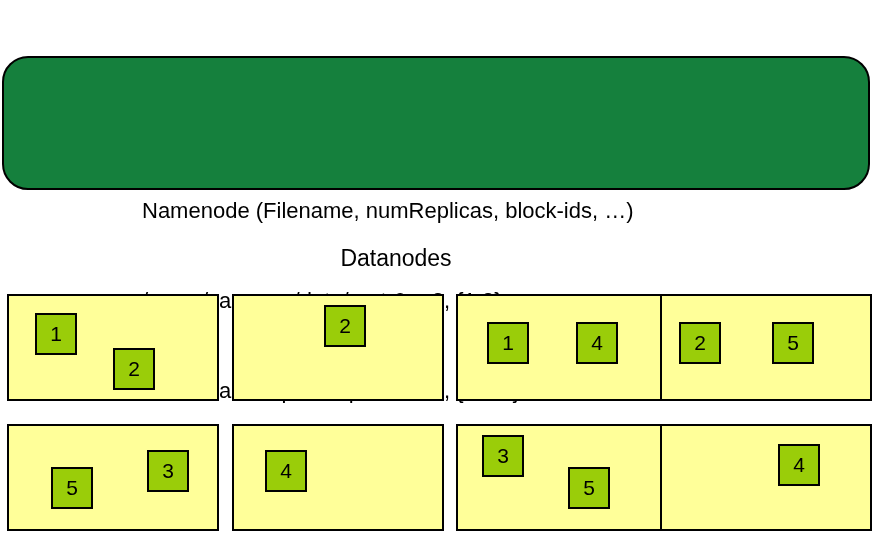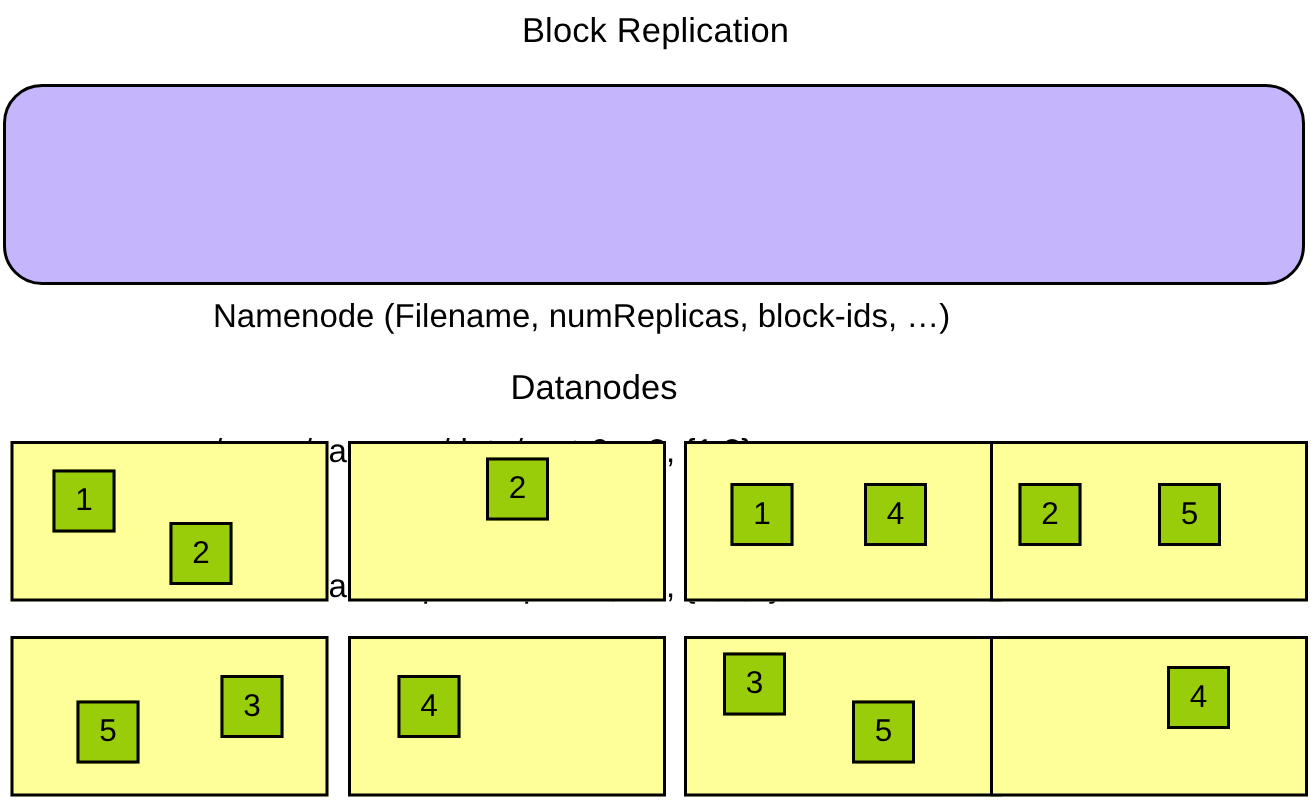--- a/index.html
+++ b/index.html
@@ -35,21 +35,21 @@
     color: #000000;
   }
 
   .namenode-box {
     position: absolute;
     left: 2px;
     top: 56px;
     width: 868px;
     height: 134px;
     box-sizing: border-box;
-    background: #c4b5fd;
+    background: #15803d;
     border: 2px solid #000000;
     border-radius: 26px;
   }
 
   .namenode-text {
     position: absolute;
     left: 138px;
     top: 78px;
     font-size: 22px;
     line-height: 30px;
@@ -89,21 +89,20 @@
     line-height: 38px;
     text-align: center;
     color: #000000;
   }
 </style>
 </head>
 <body>
 
 <div id="diagram">
 
-  <div class="title">Block Replication</div>
 
   <div class="namenode-box">
     <div class="namenode-text">
       <span class="nn-line">Namenode (Filename, numReplicas, block-ids, …)</span>
       <span class="nn-line">/users/sameerp/data/part-0, r:2, {1,3}, …</span>
       <span class="nn-line">/users/sameerp/data/part-1, r:3, {2,4,5}, …</span>
     </div>
   </div>
 
   <div class="datanodes-label">Datanodes</div>

